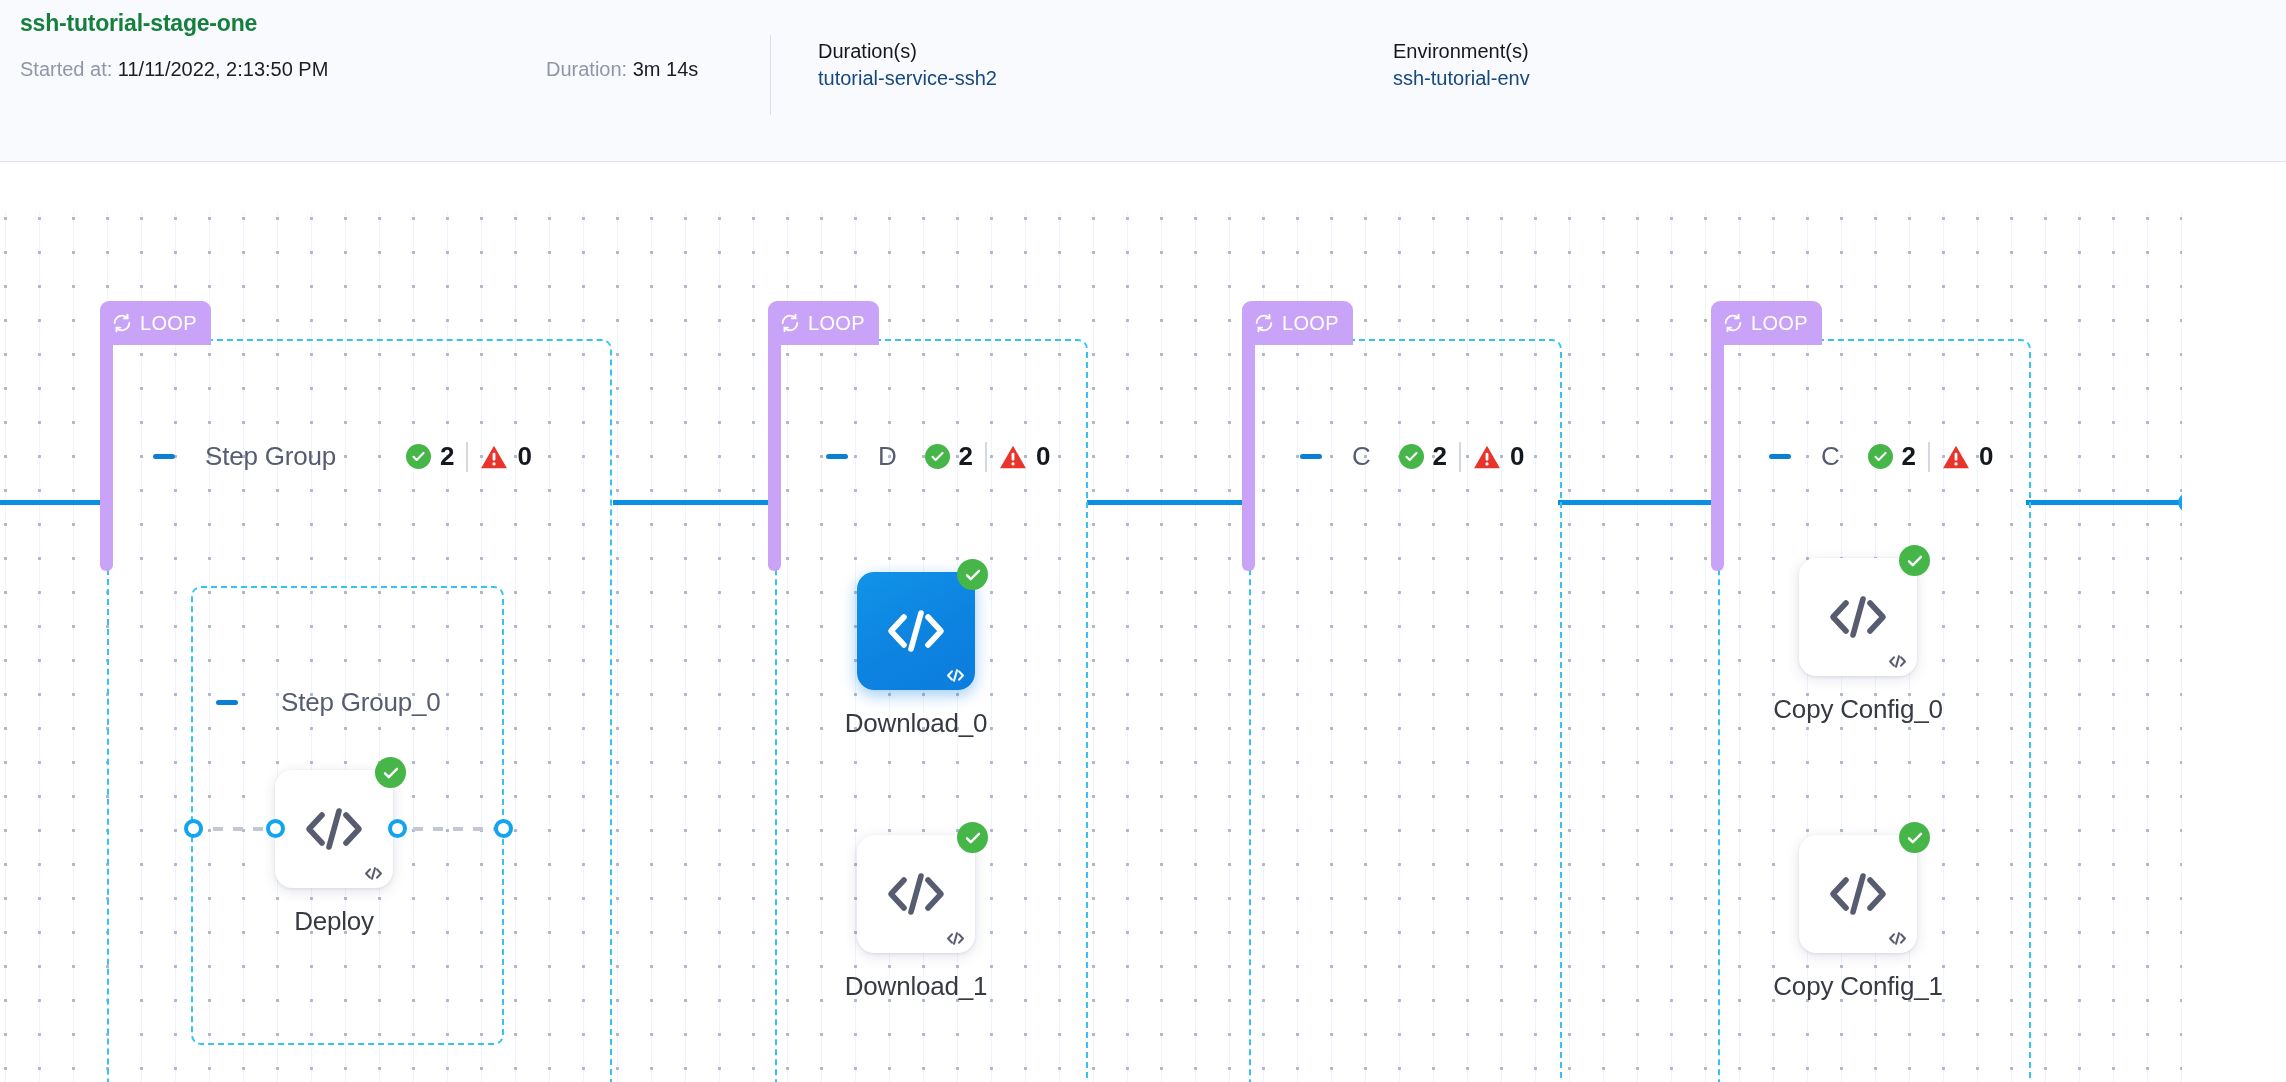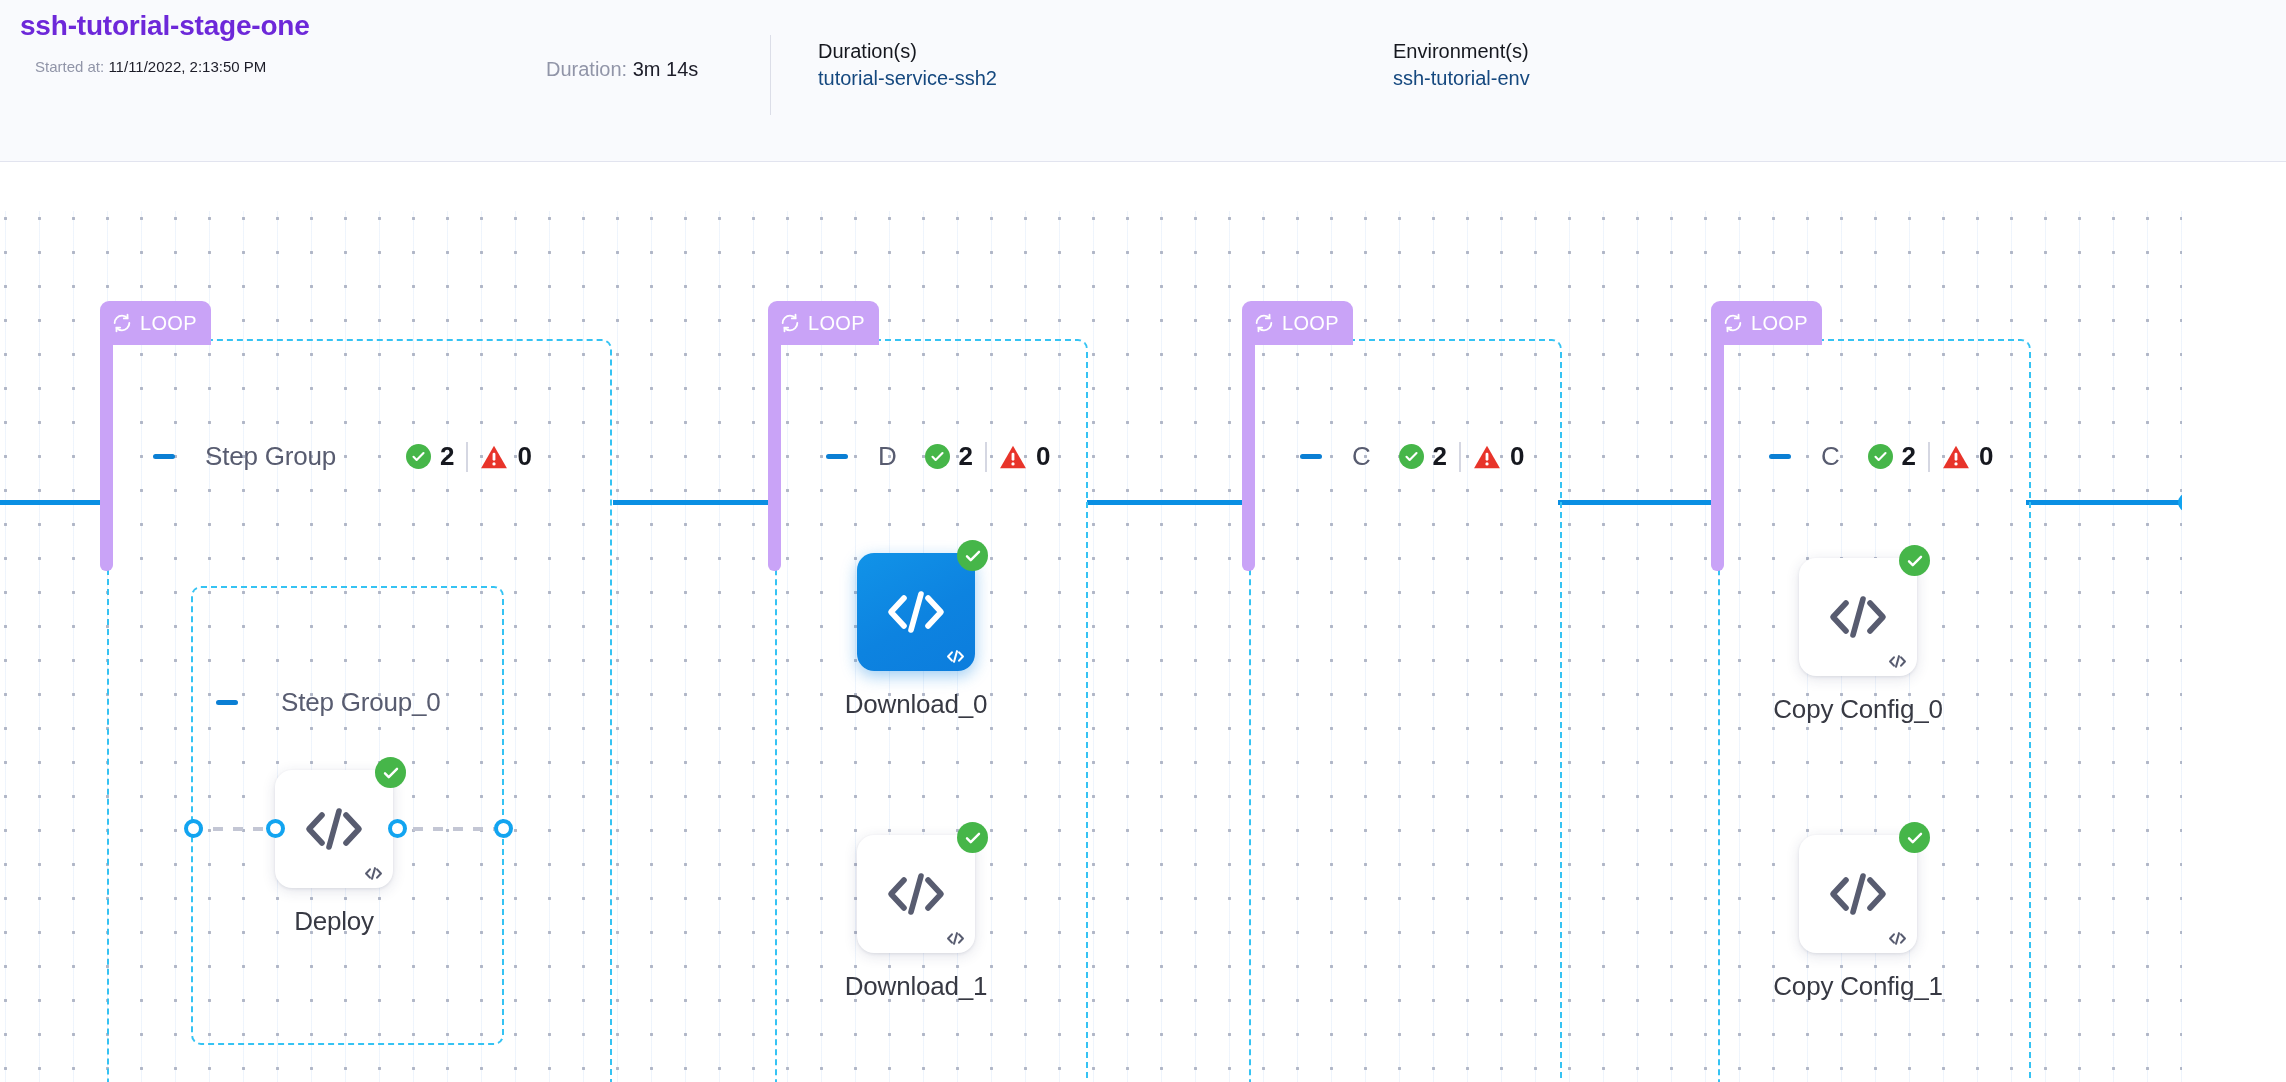--- a/index.html
+++ b/index.html
@@ -16,29 +16,29 @@
   .exec-header {
     position: absolute;
     left: 0; top: 0;
     width: 2286px; height: 162px;
     background: #f9fafd;
     border-bottom: 1px solid #e2e4ef;
   }
   .hdr-title {
     position: absolute;
     left: 20px; top: 10px;
-    font-size: 28px;
+    font-size: 23px;
     font-weight: bold;
-    color: #6d28d9;
+    color: #15803d;
     letter-spacing: -0.2px;
   }
   .hdr-started {
     position: absolute;
-    left: 35px; top: 58px;
-    font-size: 15px;
+    left: 20px; top: 58px;
+    font-size: 20px;
     color: #1c1c28;
     white-space: nowrap;
   }
   .hdr-started .lbl { color: #9195a8; }
   .hdr-duration {
     position: absolute;
     left: 546px; top: 58px;
     font-size: 20px;
     color: #1c1c28;
     white-space: nowrap;
@@ -415,21 +415,21 @@
       <span class="sep"></span>
       <svg class="ico-warn" viewBox="0 0 26 24">
         <path d="M13 1.6 L25 22.4 L1 22.4 Z" fill="#e8342a"></path>
         <rect x="11.7" y="8" width="2.6" height="7.4" rx="1.3" fill="#ffffff"></rect>
         <circle cx="13" cy="18.4" r="1.5" fill="#ffffff"></circle>
       </svg>
       <span class="cnt-num">0</span>
     </div>
   </div>
 
-  <div class="node" style="left:857px; top:342px;">
+  <div class="node" style="left:857px; top:361px;">
     <div class="node-box selected">
       <span class="node-glyph">
         <svg width="64" height="50" viewBox="0 0 64 50" fill="none" stroke="#ffffff" stroke-width="5.6" stroke-linecap="round" stroke-linejoin="round">
           <path d="M20 11 L7 25 L20 39"></path>
             <path d="M44 11 L57 25 L44 39"></path>
             <path d="M37 7 L27 43"></path>
         </svg>
       </span>
       <span class="node-mini">
         <svg width="19" height="15" viewBox="0 0 64 50" fill="none" stroke="#ffffff" stroke-width="7" stroke-linecap="round" stroke-linejoin="round">

